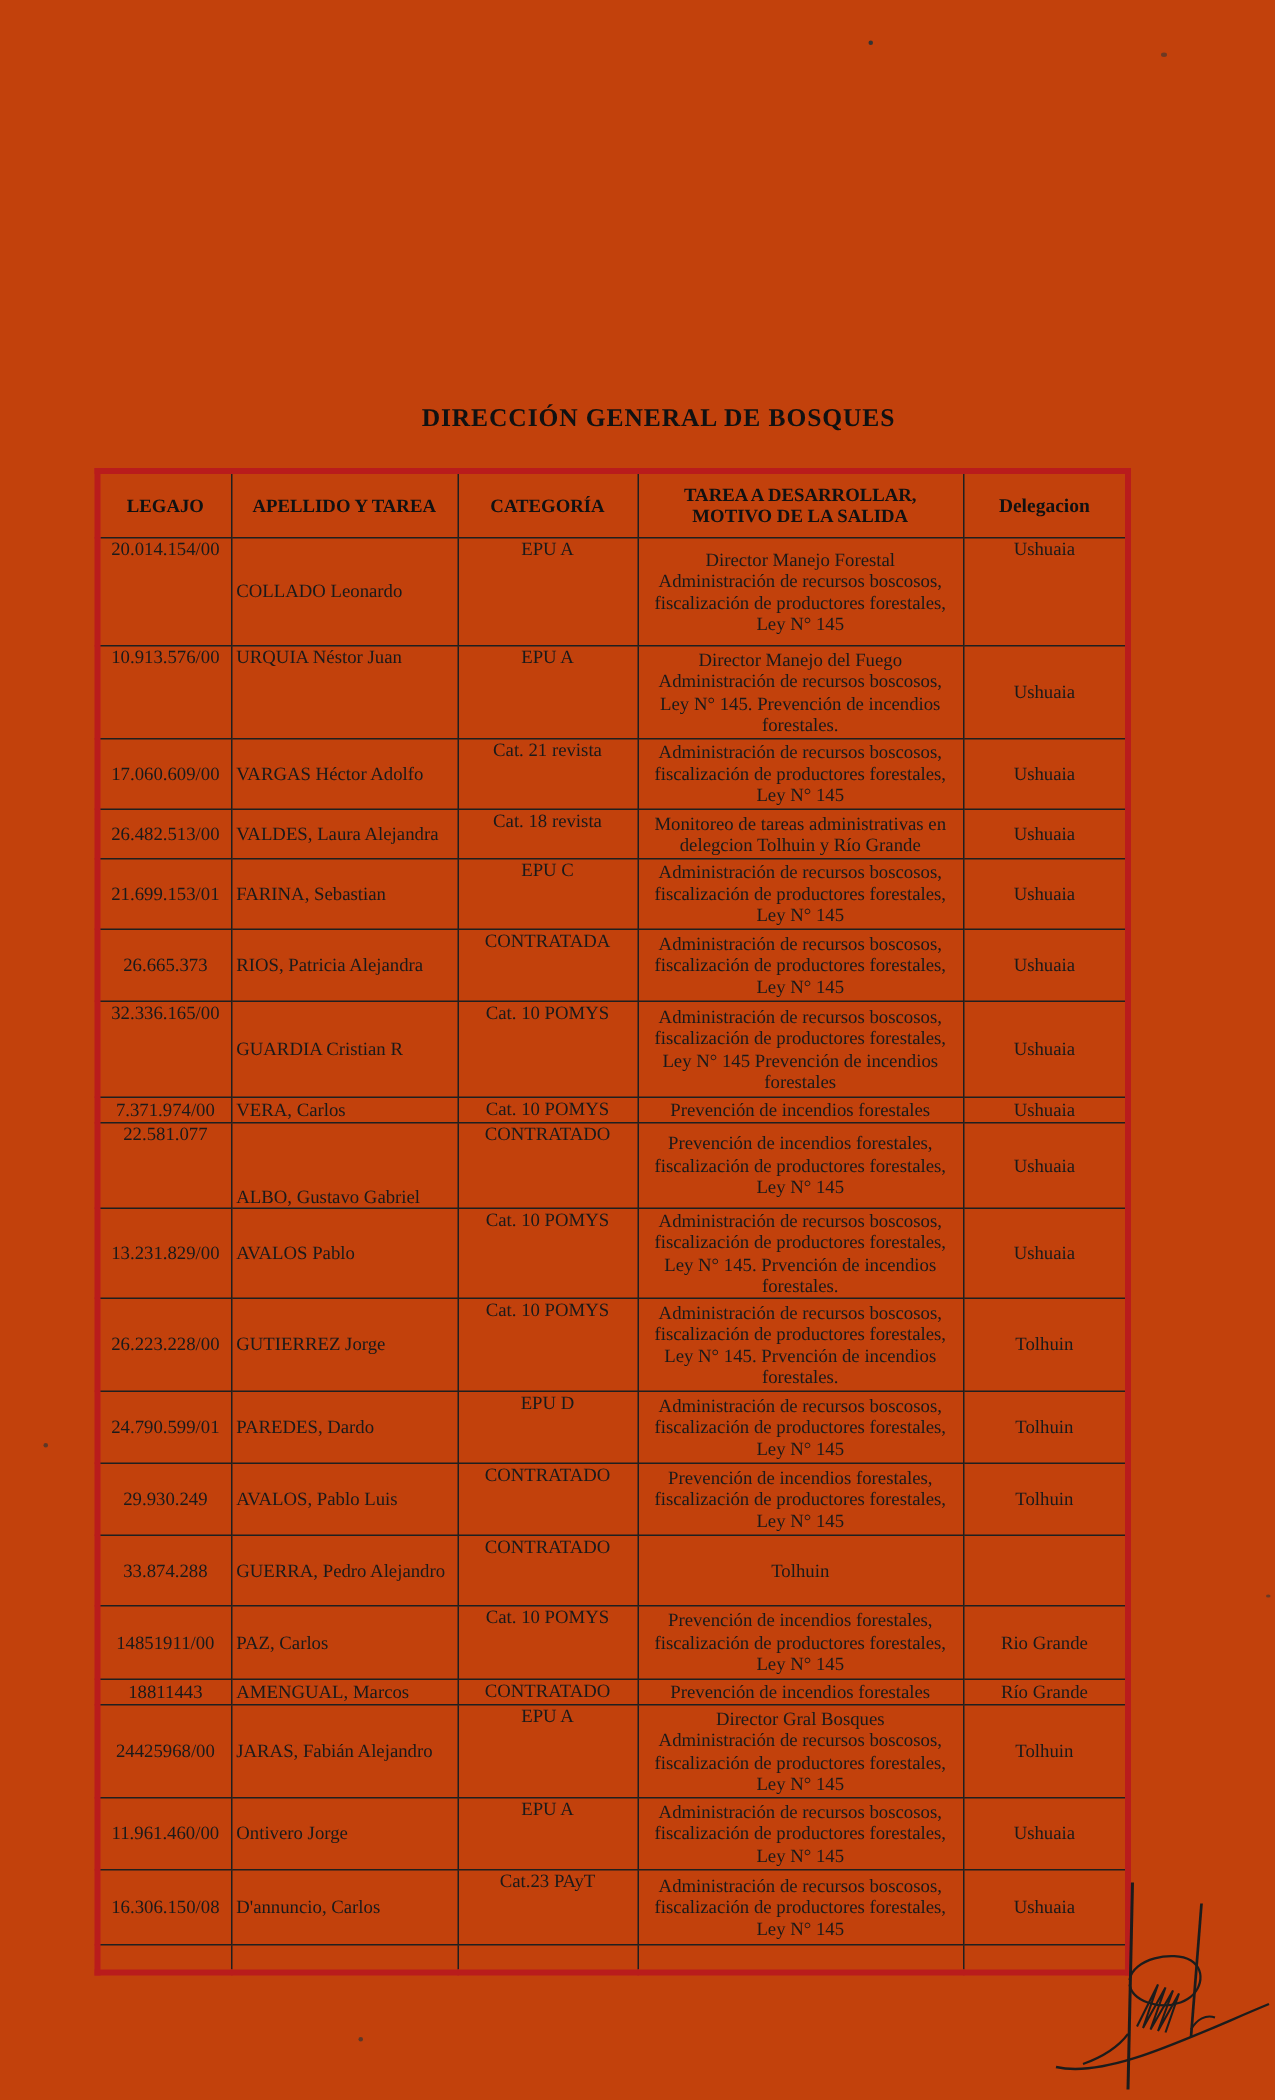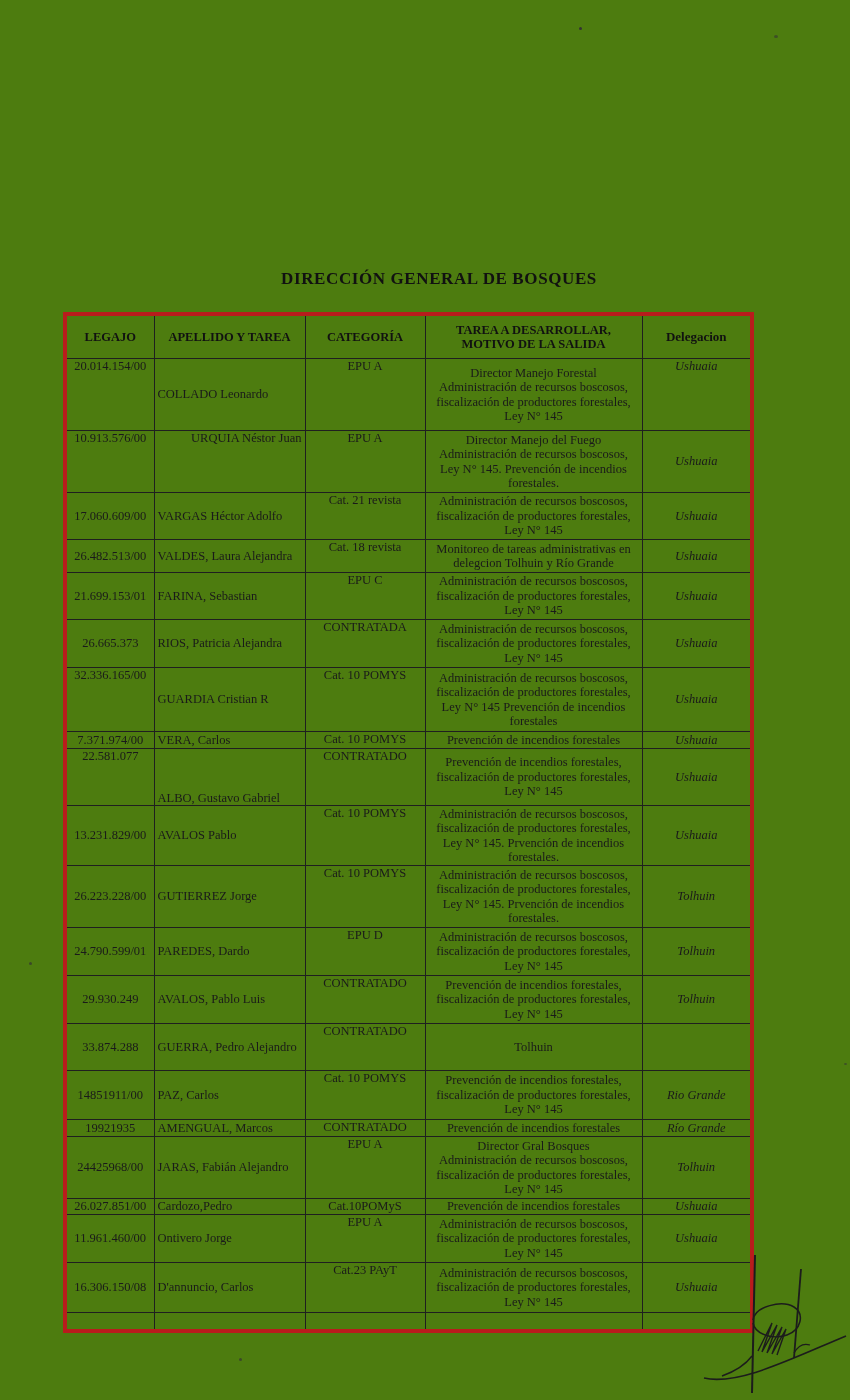--- a/index.html
+++ b/index.html
@@ -1,19 +1,19 @@
 <!DOCTYPE html>
 <html><head>
 <meta charset="utf-8">
 <style>
   html,body{margin:0;padding:0;background:#ffffff;}
   #page{
     position:relative;
     width:850px;height:1400px;
-    background:#4d7c0f;
+    background:#c2410c;
     font-family:"Liberation Serif","DejaVu Serif",serif;
     color:#151515;
     overflow:hidden;
   }
   #doc-title{
     position:absolute;
     left:0; top:269px; width:100%;
     text-align:center;
     transform:translateX(14px);
     font-size:17px;
@@ -44,21 +44,21 @@
     vertical-align:middle;
     white-space:pre-line;
     height:42px;
     color:#111;
   }
   #main-table th.h-delegacion{font-size:13px;}
   td.c-legajo{text-align:center;vertical-align:middle;}
   td.c-nombre{text-align:left;vertical-align:middle;padding-left:6px;}
   td.c-categoria{text-align:center;vertical-align:top;}
   td.c-tarea{text-align:center;vertical-align:middle;white-space:pre-line;}
-  td.c-delegacion{text-align:center;vertical-align:middle;font-style:italic;}
+  td.c-delegacion{text-align:center;vertical-align:middle;}
   .speck{position:absolute;background:#333;border-radius:50%;}
   #signature{position:absolute;left:698px;top:1243px;width:152px;height:157px;}
   #signature svg{width:100%;height:100%;}
 </style>
 </head>
 <body>
 
 <div id="page">
 
   <div id="doc-title">DIRECCIÓN GENERAL DE BOSQUES</div>
@@ -85,21 +85,21 @@
         <tr style="height: 72px;">
           <td class="c-legajo" style="vertical-align: top;">20.014.154/00</td>
           <td class="c-nombre">COLLADO Leonardo</td>
           <td class="c-categoria">EPU A</td>
           <td class="c-tarea">Director Manejo Forestal
 Administración de recursos boscosos, fiscalización de productores forestales, Ley N° 145</td>
           <td class="c-delegacion" style="vertical-align: top;">Ushuaia</td>
         </tr>
         <tr style="height: 62px;">
           <td class="c-legajo" style="vertical-align: top;">10.913.576/00</td>
-          <td class="c-nombre" style="vertical-align: top; text-align: right;">URQUIA Néstor Juan</td>
+          <td class="c-nombre" style="vertical-align: top;">URQUIA Néstor Juan</td>
           <td class="c-categoria">EPU A</td>
           <td class="c-tarea">Director Manejo del Fuego
 Administración de recursos boscosos,  Ley N° 145. Prevención de incendios forestales.</td>
           <td class="c-delegacion">Ushuaia</td>
         </tr>
         <tr style="height: 47px;">
           <td class="c-legajo">17.060.609/00</td>
           <td class="c-nombre">VARGAS Héctor Adolfo</td>
           <td class="c-categoria">Cat. 21 revista</td>
           <td class="c-tarea">Administración de recursos boscosos, fiscalización de productores forestales, Ley N° 145</td>
@@ -183,40 +183,33 @@
           <td class="c-delegacion"></td>
         </tr>
         <tr style="height: 49px;">
           <td class="c-legajo">14851911/00</td>
           <td class="c-nombre">PAZ, Carlos</td>
           <td class="c-categoria">Cat. 10 POMYS</td>
           <td class="c-tarea">Prevención de incendios forestales, fiscalización de productores forestales, Ley N° 145</td>
           <td class="c-delegacion">Rio Grande</td>
         </tr>
         <tr style="height: 17px;">
-          <td class="c-legajo">19921935</td>
+          <td class="c-legajo">18811443</td>
           <td class="c-nombre">AMENGUAL, Marcos</td>
           <td class="c-categoria">CONTRATADO</td>
           <td class="c-tarea">Prevención de incendios forestales</td>
           <td class="c-delegacion">Río Grande</td>
         </tr>
         <tr style="height: 62px;">
           <td class="c-legajo">24425968/00</td>
           <td class="c-nombre">JARAS, Fabián Alejandro</td>
           <td class="c-categoria">EPU A</td>
           <td class="c-tarea">Director Gral Bosques
 Administración de recursos boscosos, fiscalización de productores forestales, Ley N° 145</td>
           <td class="c-delegacion">Tolhuin</td>
-        </tr>
-        <tr style="height: 16px;">
-          <td class="c-legajo">26.027.851/00</td>
-          <td class="c-nombre">Cardozo,Pedro</td>
-          <td class="c-categoria">Cat.10POMyS</td>
-          <td class="c-tarea">Prevención de incendios forestales</td>
-          <td class="c-delegacion">Ushuaia</td>
         </tr>
         <tr style="height: 48px;">
           <td class="c-legajo">11.961.460/00</td>
           <td class="c-nombre">Ontivero Jorge</td>
           <td class="c-categoria">EPU A</td>
           <td class="c-tarea">Administración de recursos boscosos, fiscalización de productores forestales, Ley N° 145</td>
           <td class="c-delegacion">Ushuaia</td>
         </tr>
         <tr style="height: 50px;">
           <td class="c-legajo">16.306.150/08</td>

